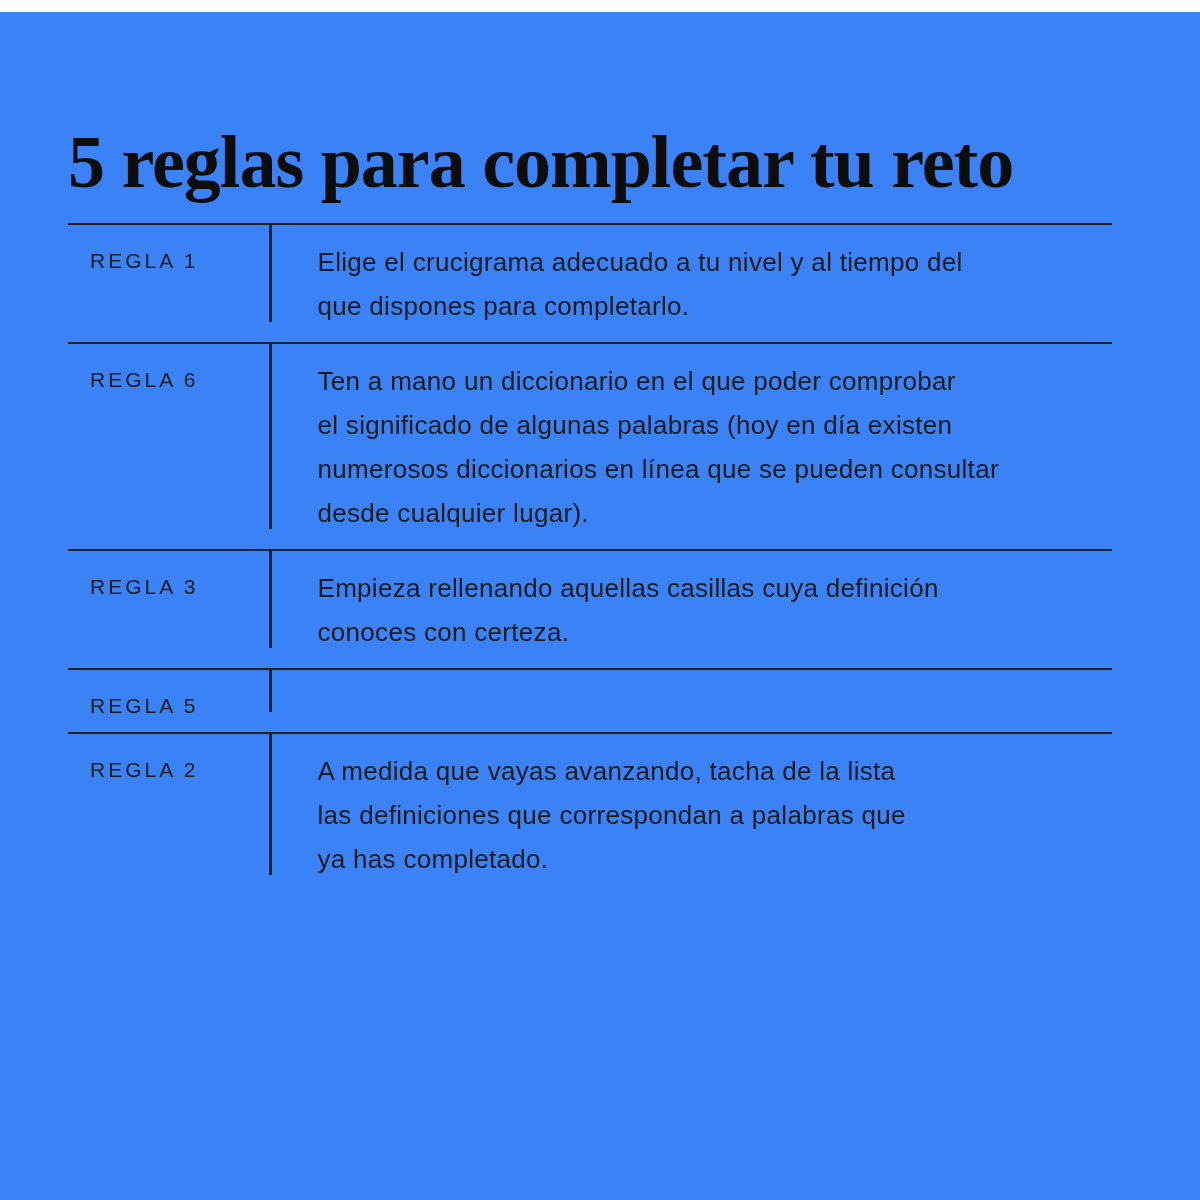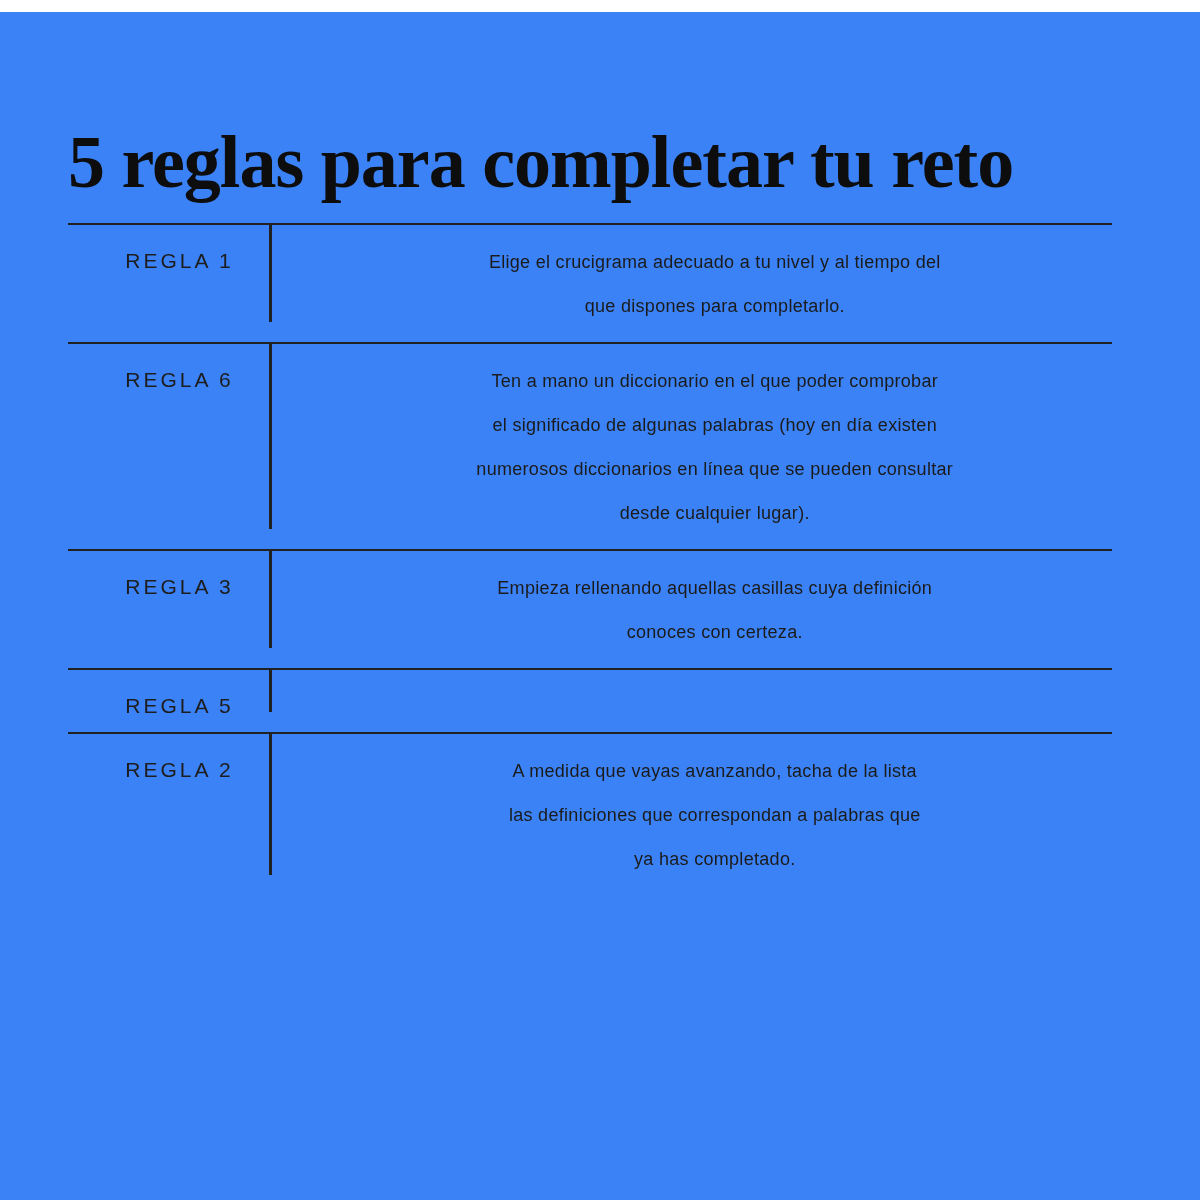--- a/index.html
+++ b/index.html
@@ -37,21 +37,20 @@
     position: absolute;
     left: 68px;
     top: 211px;
     width: 1044px;
   }
   .rule-row {
     display: flex;
     align-items: stretch;
     border-top: 2.5px solid #212121;
     padding-bottom: 14px;
-    text-align: center;
   }
   .label-col {
     flex: 0 0 201px;
     width: 201px;
     box-sizing: border-box;
     padding: 24px 0 0 22px;
     font-size: 21px;
     font-weight: 400;
     letter-spacing: 3px;
     color: #1d1d1d;
@@ -61,21 +60,21 @@
   .v-divider {
     flex: 0 0 2.5px;
     width: 2.5px;
     background: #212121;
     margin-bottom: 6px;
   }
   .text-col {
     flex: 1 1 auto;
     box-sizing: border-box;
     padding: 15px 0 0 46px;
-    font-size: 18px;
+    font-size: 26px;
     line-height: 44px;
     letter-spacing: 0.3px;
     color: #1b1b1b;
     white-space: pre-line;
   }
 </style>
 </head>
 <body>
 
 <div class="page">

